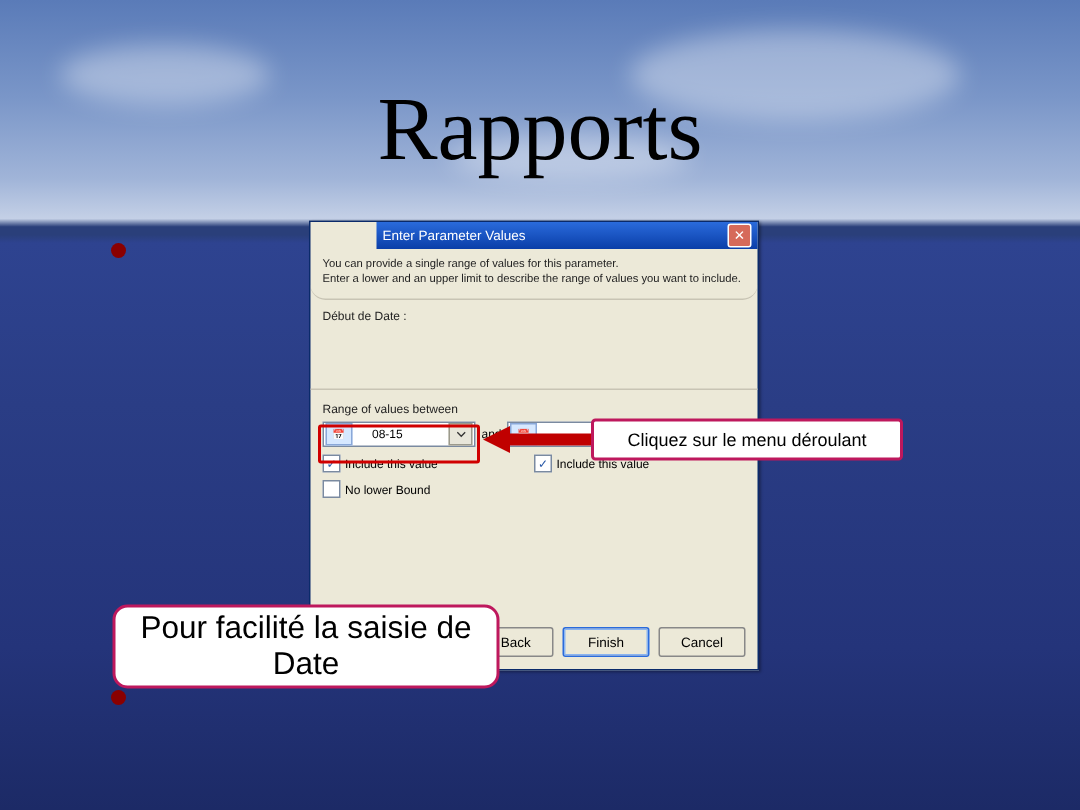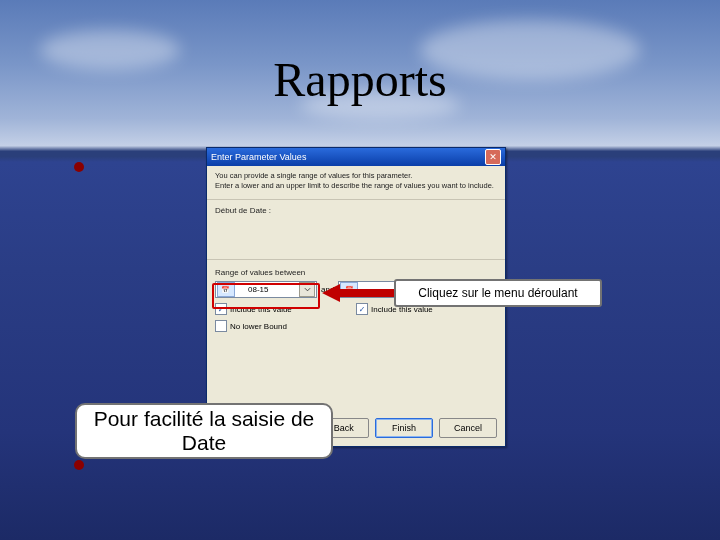--- a/index.html
+++ b/index.html
@@ -4,47 +4,47 @@
 <style>
   html,body{margin:0;padding:0;width:720px;height:540px;overflow:hidden;font-family:Tahoma,Arial,sans-serif;}
   
   .bg{position:absolute;inset:0;
       background:linear-gradient(to bottom,
         #5a7bb8 0%, #7a96c8 12%, #a0b4d8 22%, #c4d0e6 27%,
         #2a3f7a 28%, #2a3f7a 29%,
         #2e4390 30%, #2a3d85 50%, #24347a 80%, #1c2a66 100%);
   }
   .cloud{position:absolute;background:rgba(255,255,255,0.35);border-radius:50%;filter:blur(8px);}
-  .title{position:absolute;top:52px;left:0;width:100%;text-align:center;color:#000;font-family:Georgia,"Times New Roman",serif;font-size:48px;}
+  .title{position:absolute;top:52px;left:0;width:100%;text-align:center;color:#000;font-family:Georgia,"Times New Roman",serif;font-size:60px;}
   .bullet{position:absolute;width:10px;height:10px;border-radius:50%;background:#8a0000;}
   
   .dlg{position:absolute;left:206px;top:147px;width:298px;height:298px;background:#ece9d8;border:1px solid #0a2a6a;box-shadow:1px 1px 2px rgba(0,0,0,.4);}
-  .titlebar{height:18px;background:linear-gradient(to bottom,#2a6bdc,#0a3ea8);color:#fff;font-size:9px;display:flex;align-items:center;padding:0 4px;}
+  .titlebar{height:18px;background:linear-gradient(to bottom,#2a6bdc,#0a3ea8);color:#fff;font-size:9px;display:flex;align-items:center;padding:0 4px;margin-left:44px;}
   .titlebar .spacer{flex:1;}
   .closebtn{width:14px;height:14px;background:#d66a5a;border:1px solid #fff;border-radius:2px;display:flex;align-items:center;justify-content:center;color:#fff;font-size:9px;line-height:1;cursor:pointer;}
-  .instr{font-size:7.5px;color:#222;padding:5px 8px 8px 8px;line-height:1.35;border-bottom:1px solid #c8c4b4;}
+  .instr{font-size:7.5px;color:#222;padding:5px 8px 8px 8px;line-height:1.35;border-bottom:1px solid #c8c4b4;border-radius:10px;}
   .section-label{font-size:8px;color:#222;padding:6px 16px 2px 8px;}
   .hr{border-top:1px solid #c8c4b4;margin:2px 0;}
   .form-area{padding:0 8px;}
   .range-row{display:flex;align-items:center;gap:4px;margin-top:2px;}
   .inputwrap{display:flex;align-items:center;border:1px solid #7a8aa0;background:#fff;height:15px;width:100px;font-size:8px;}
   .calbtn{width:16px;height:13px;margin:1px;background:#d6e8ff;border:1px solid #8aa8d8;display:flex;align-items:center;justify-content:center;font-size:7px;color:#2a5aa8;}
   .ddbtn{width:14px;height:13px;margin:1px 1px 1px 0;background:#e8e6da;border:1px solid #9c9a8c;display:flex;align-items:center;justify-content:center;}
   .ddbtn svg{width:7px;height:5px;}
   .inputtext{flex:1;padding:0 12px;}
   .andlabel{font-size:8px;}
   .highlight{position:absolute;border:2px solid #d00000;border-radius:2px;pointer-events:none;}
   .chkrow{display:flex;font-size:8px;margin-top:5px;}
   .chkcol{flex:1;display:flex;align-items:center;gap:3px;}
   .chkbox{width:10px;height:10px;border:1px solid #7a8aa0;background:#fff;display:flex;align-items:center;justify-content:center;font-size:8px;color:#2a5aa8;}
   .btnrow{position:absolute;bottom:8px;right:8px;display:flex;gap:6px;}
   .wbtn{width:56px;height:18px;font-size:9px;background:#ece9d8;border:1px solid #888;border-radius:2px;display:flex;align-items:center;justify-content:center;}
   .wbtn.primary{border:1px solid #2a6bdc;box-shadow:0 0 0 1px #8ab4f0 inset;}
   
-  .callout{position:absolute;background:#fff;border:2px solid #737373;border-radius:6px;color:#000;display:flex;align-items:center;justify-content:center;text-align:center;}
+  .callout{position:absolute;background:#fff;border:2px solid #be185d;border-radius:6px;color:#000;display:flex;align-items:center;justify-content:center;text-align:center;}
   .arrow{position:absolute;}
 </style>
 </head>
 <body>
 
 <div class="bg"></div>
 <div class="cloud" style="left:40px;top:30px;width:140px;height:40px"></div>
 <div class="cloud" style="left:420px;top:20px;width:220px;height:60px"></div>
 <div class="cloud" style="left:300px;top:90px;width:160px;height:30px"></div>
 

